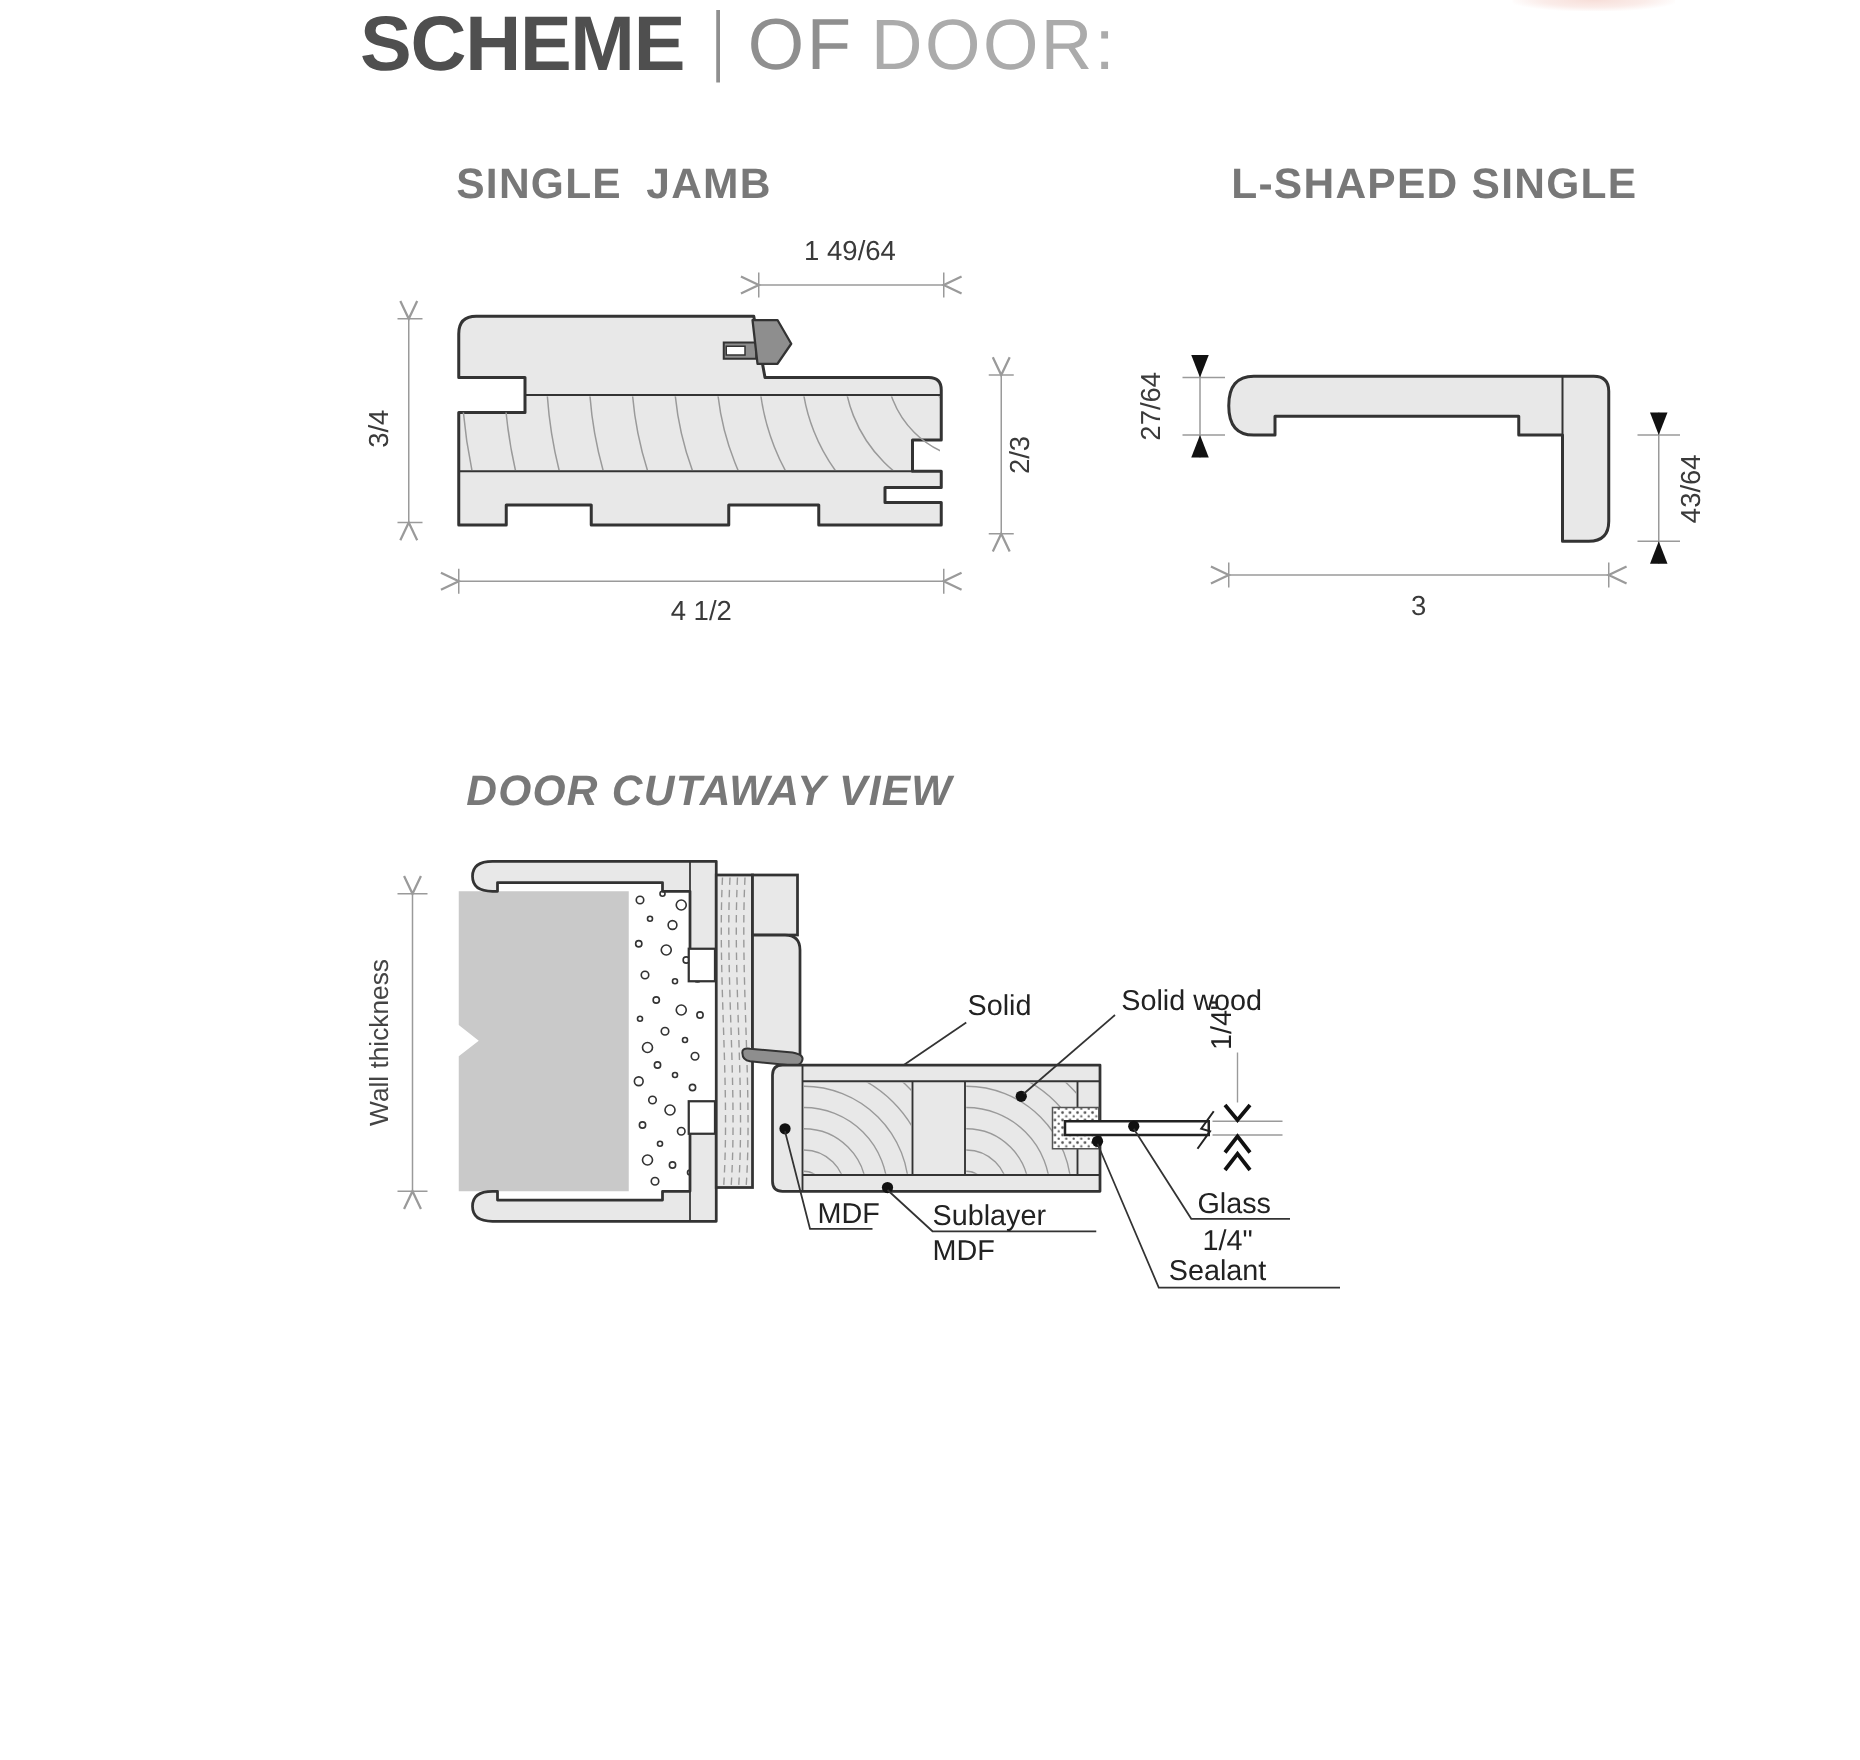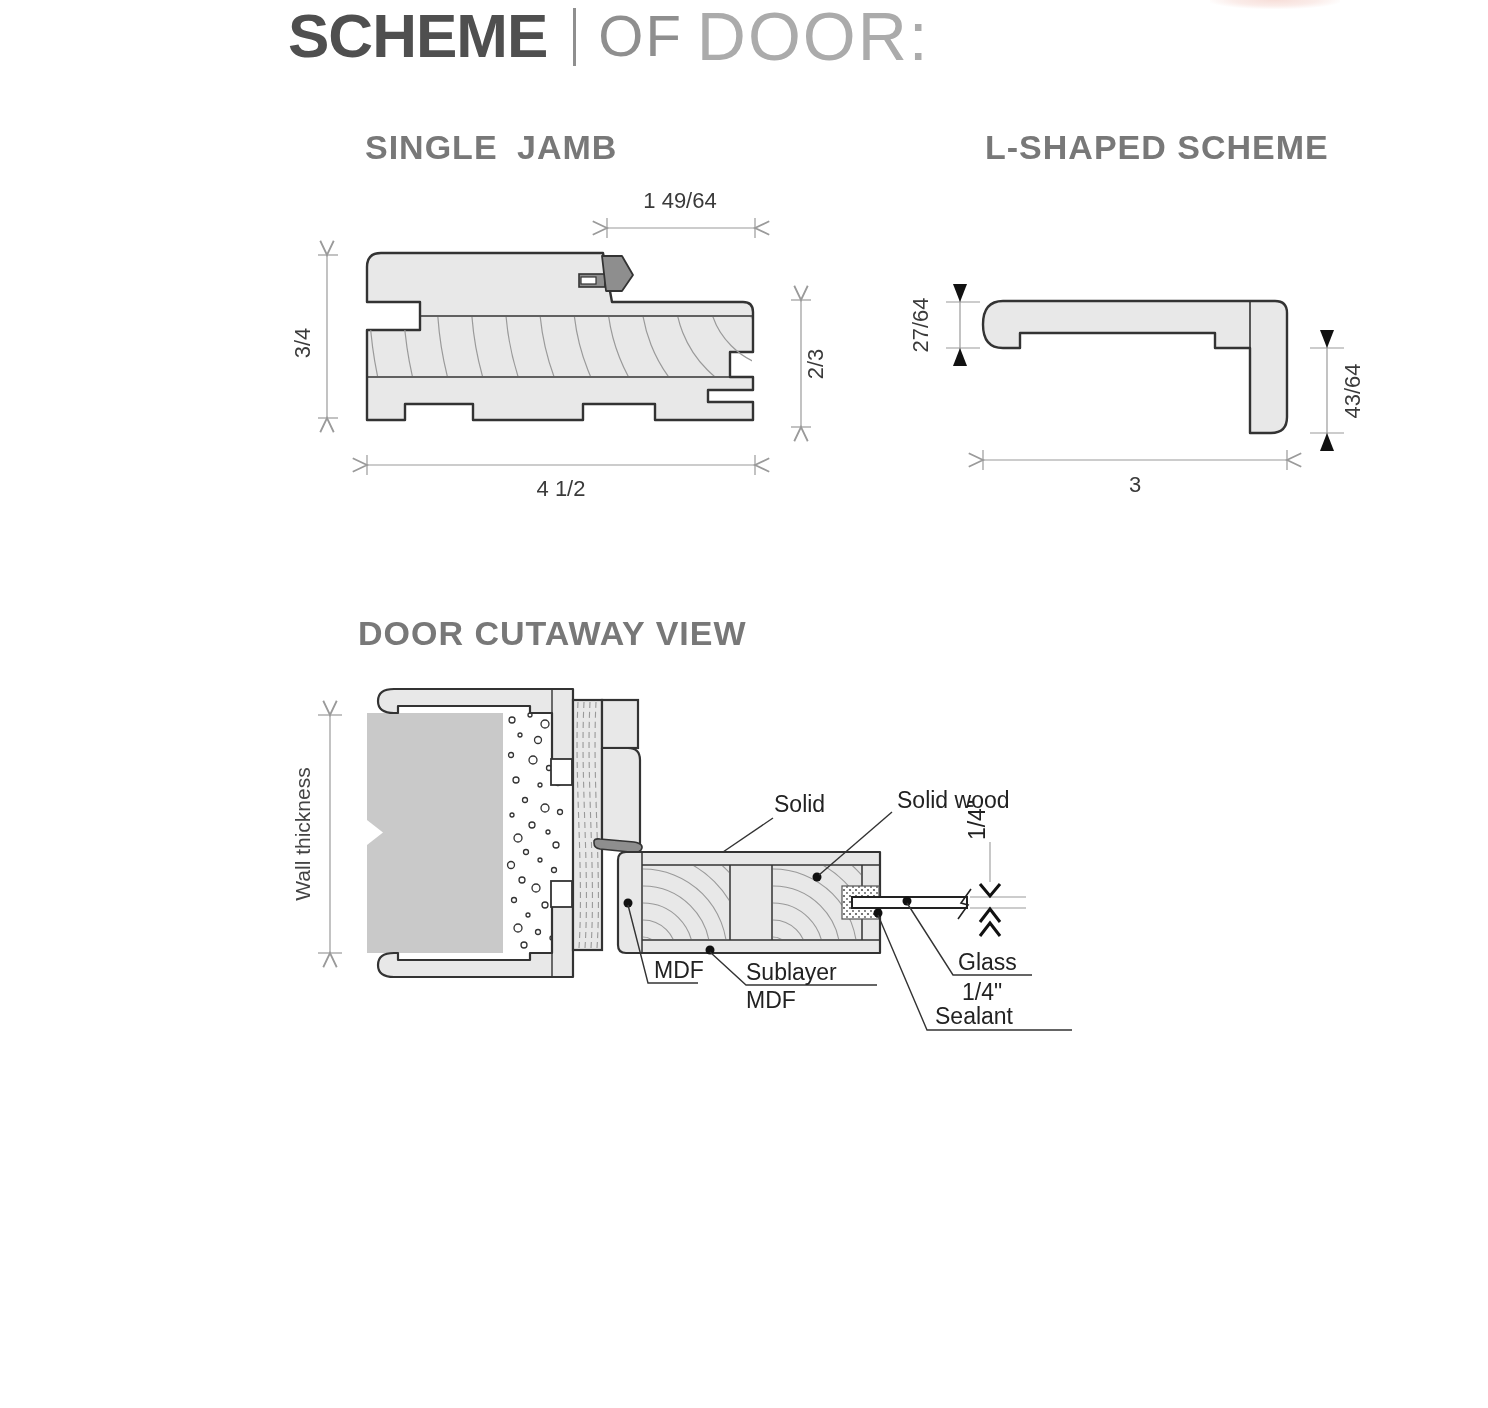--- a/index.html
+++ b/index.html
@@ -5,25 +5,25 @@
   html,body{margin:0;padding:0;background:#ffffff;}
   #stage{
     position:relative;width:1488px;height:1208px;background:#ffffff;
     font-family:"Liberation Sans", sans-serif;overflow:hidden;margin-left:30px;
   }
   .abs{position:absolute;}
   #title{left:258px;top:2px;display:flex;align-items:flex-start;white-space:nowrap;}
   #title .bold{font-size:62px;font-weight:800;color:#4f4f4f;letter-spacing:-1px;line-height:68px;}
   #title .bar{width:3px;height:58px;background:#8f8f8f;margin:6px 22px 0 26px;}
   #title .of{font-size:58px;font-weight:300;color:#8f8f8f;letter-spacing:2px;line-height:68px;text-align:right;}
-  #title .door{font-size:68px;font-weight:300;color:#ababab;letter-spacing:2px;line-height:68px;margin-left:14px;}
+  #title .door{font-size:57px;font-weight:300;color:#ababab;letter-spacing:2px;line-height:68px;margin-left:14px;}
   .sec-head{font-size:34px;font-weight:700;color:#787878;letter-spacing:1px;white-space:nowrap;}
   #head-jamb{left:335px;top:128px;word-spacing:9px;}
   #head-casing{left:955px;top:128px;}
-  #head-cutaway{left:328px;top:614px;}
+  #head-cutaway{left:343px;top:614px;font-style:italic;}
   #logo-remnant{left:1180px;top:0;width:130px;height:9px;opacity:.35;
     background:radial-gradient(ellipse at 50% 0%, #e8a090 0%, #f2c9c0 45%, rgba(255,255,255,0) 75%);}
   svg text{font-family:"Liberation Sans", sans-serif;}
   .dimtxt{font-size:22px;fill:#3a3a3a;}
   .lbltxt{font-size:23px;fill:#222222;}
 </style>
 </head>
 <body>
 
 <div id="stage">
@@ -31,21 +31,21 @@
   <div id="logo-remnant" class="abs"></div>
 
   <div id="title" class="abs">
     <span class="bold">SCHEME</span>
     <span class="bar"></span>
     <span class="of">OF</span>
     <span class="door">DOOR:</span>
   </div>
 
   <div id="head-jamb" class="abs sec-head">SINGLE JAMB</div>
-  <div id="head-casing" class="abs sec-head">L-SHAPED SCHEME</div>
+  <div id="head-casing" class="abs sec-head">L-SHAPED SINGLE</div>
   <div id="head-cutaway" class="abs sec-head">DOOR CUTAWAY VIEW</div>
 
   <svg class="abs" style="left:250px;top:180px;" width="560" height="330" viewBox="0 0 560 330">
     <defs>
       <marker id="m1" viewBox="0 0 12 12" refX="1.5" refY="6" markerWidth="15" markerHeight="15" orient="auto-start-reverse">
         <path d="M11,1.5 L1.5,6 L11,10.5" fill="none" stroke="#9a9a9a" stroke-width="1.2"></path>
       </marker>
       <clipPath id="jamb-band-clip">
         <polygon points="88,150 140,150 140,137 472,137 472,196 88,196"></polygon>
       </clipPath>

